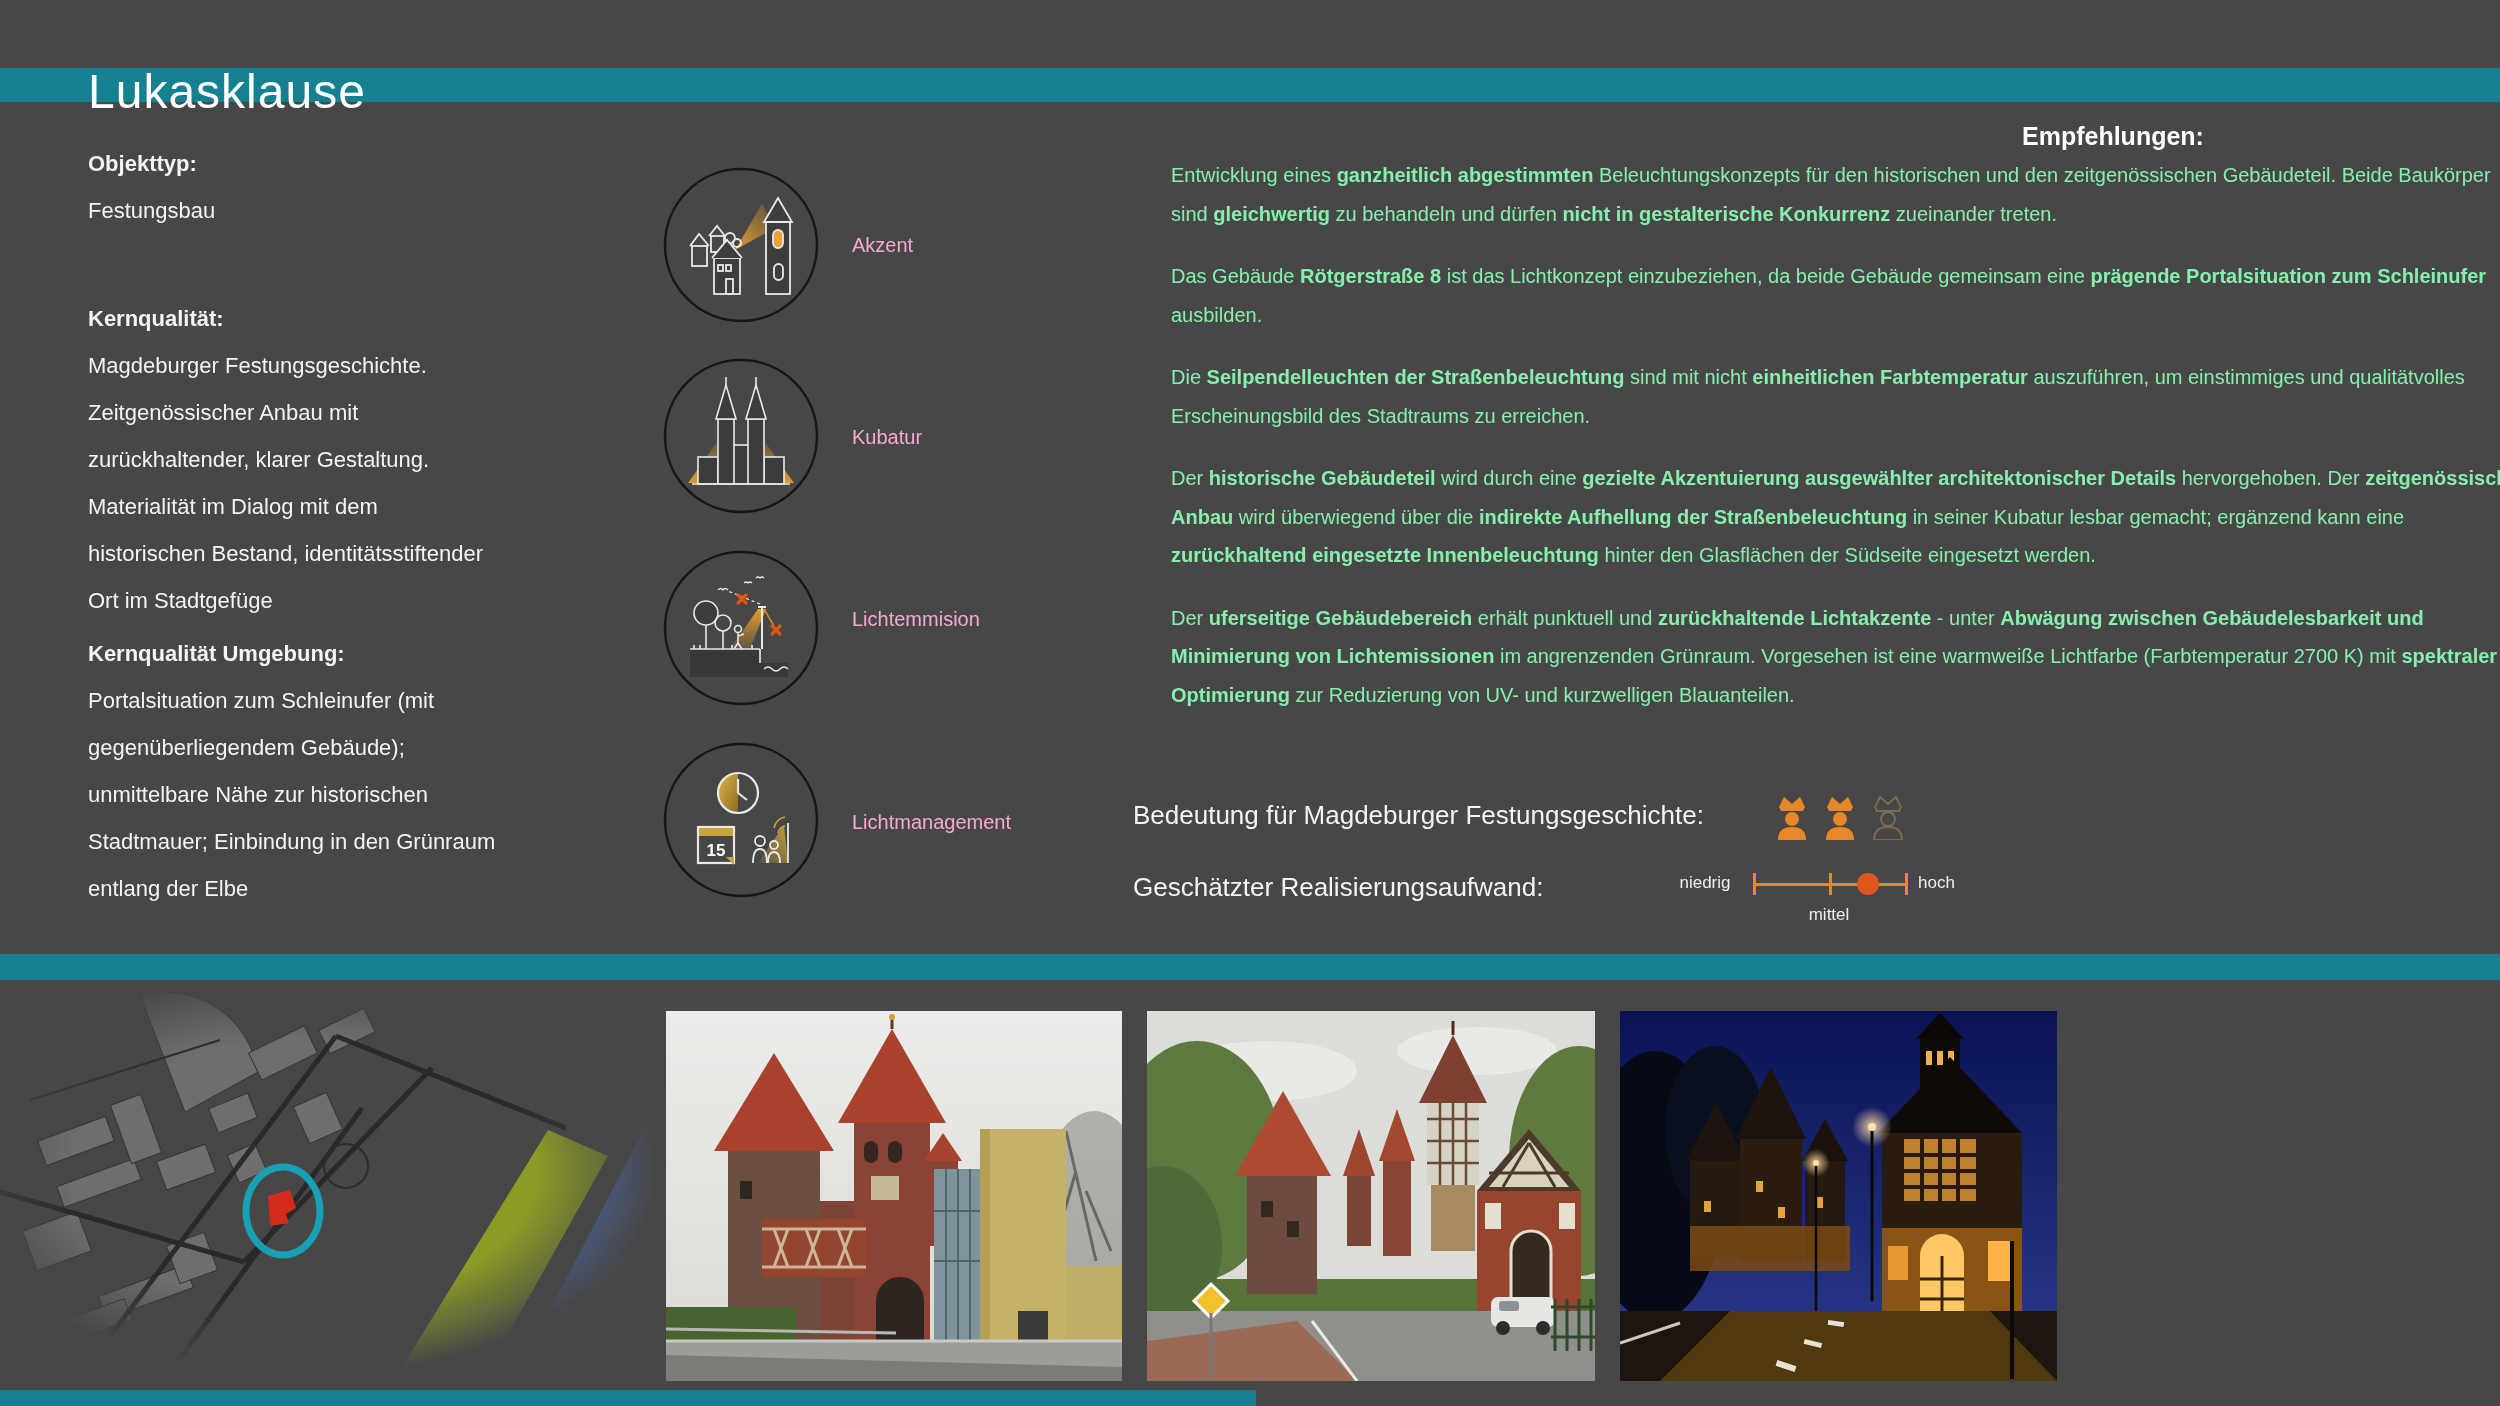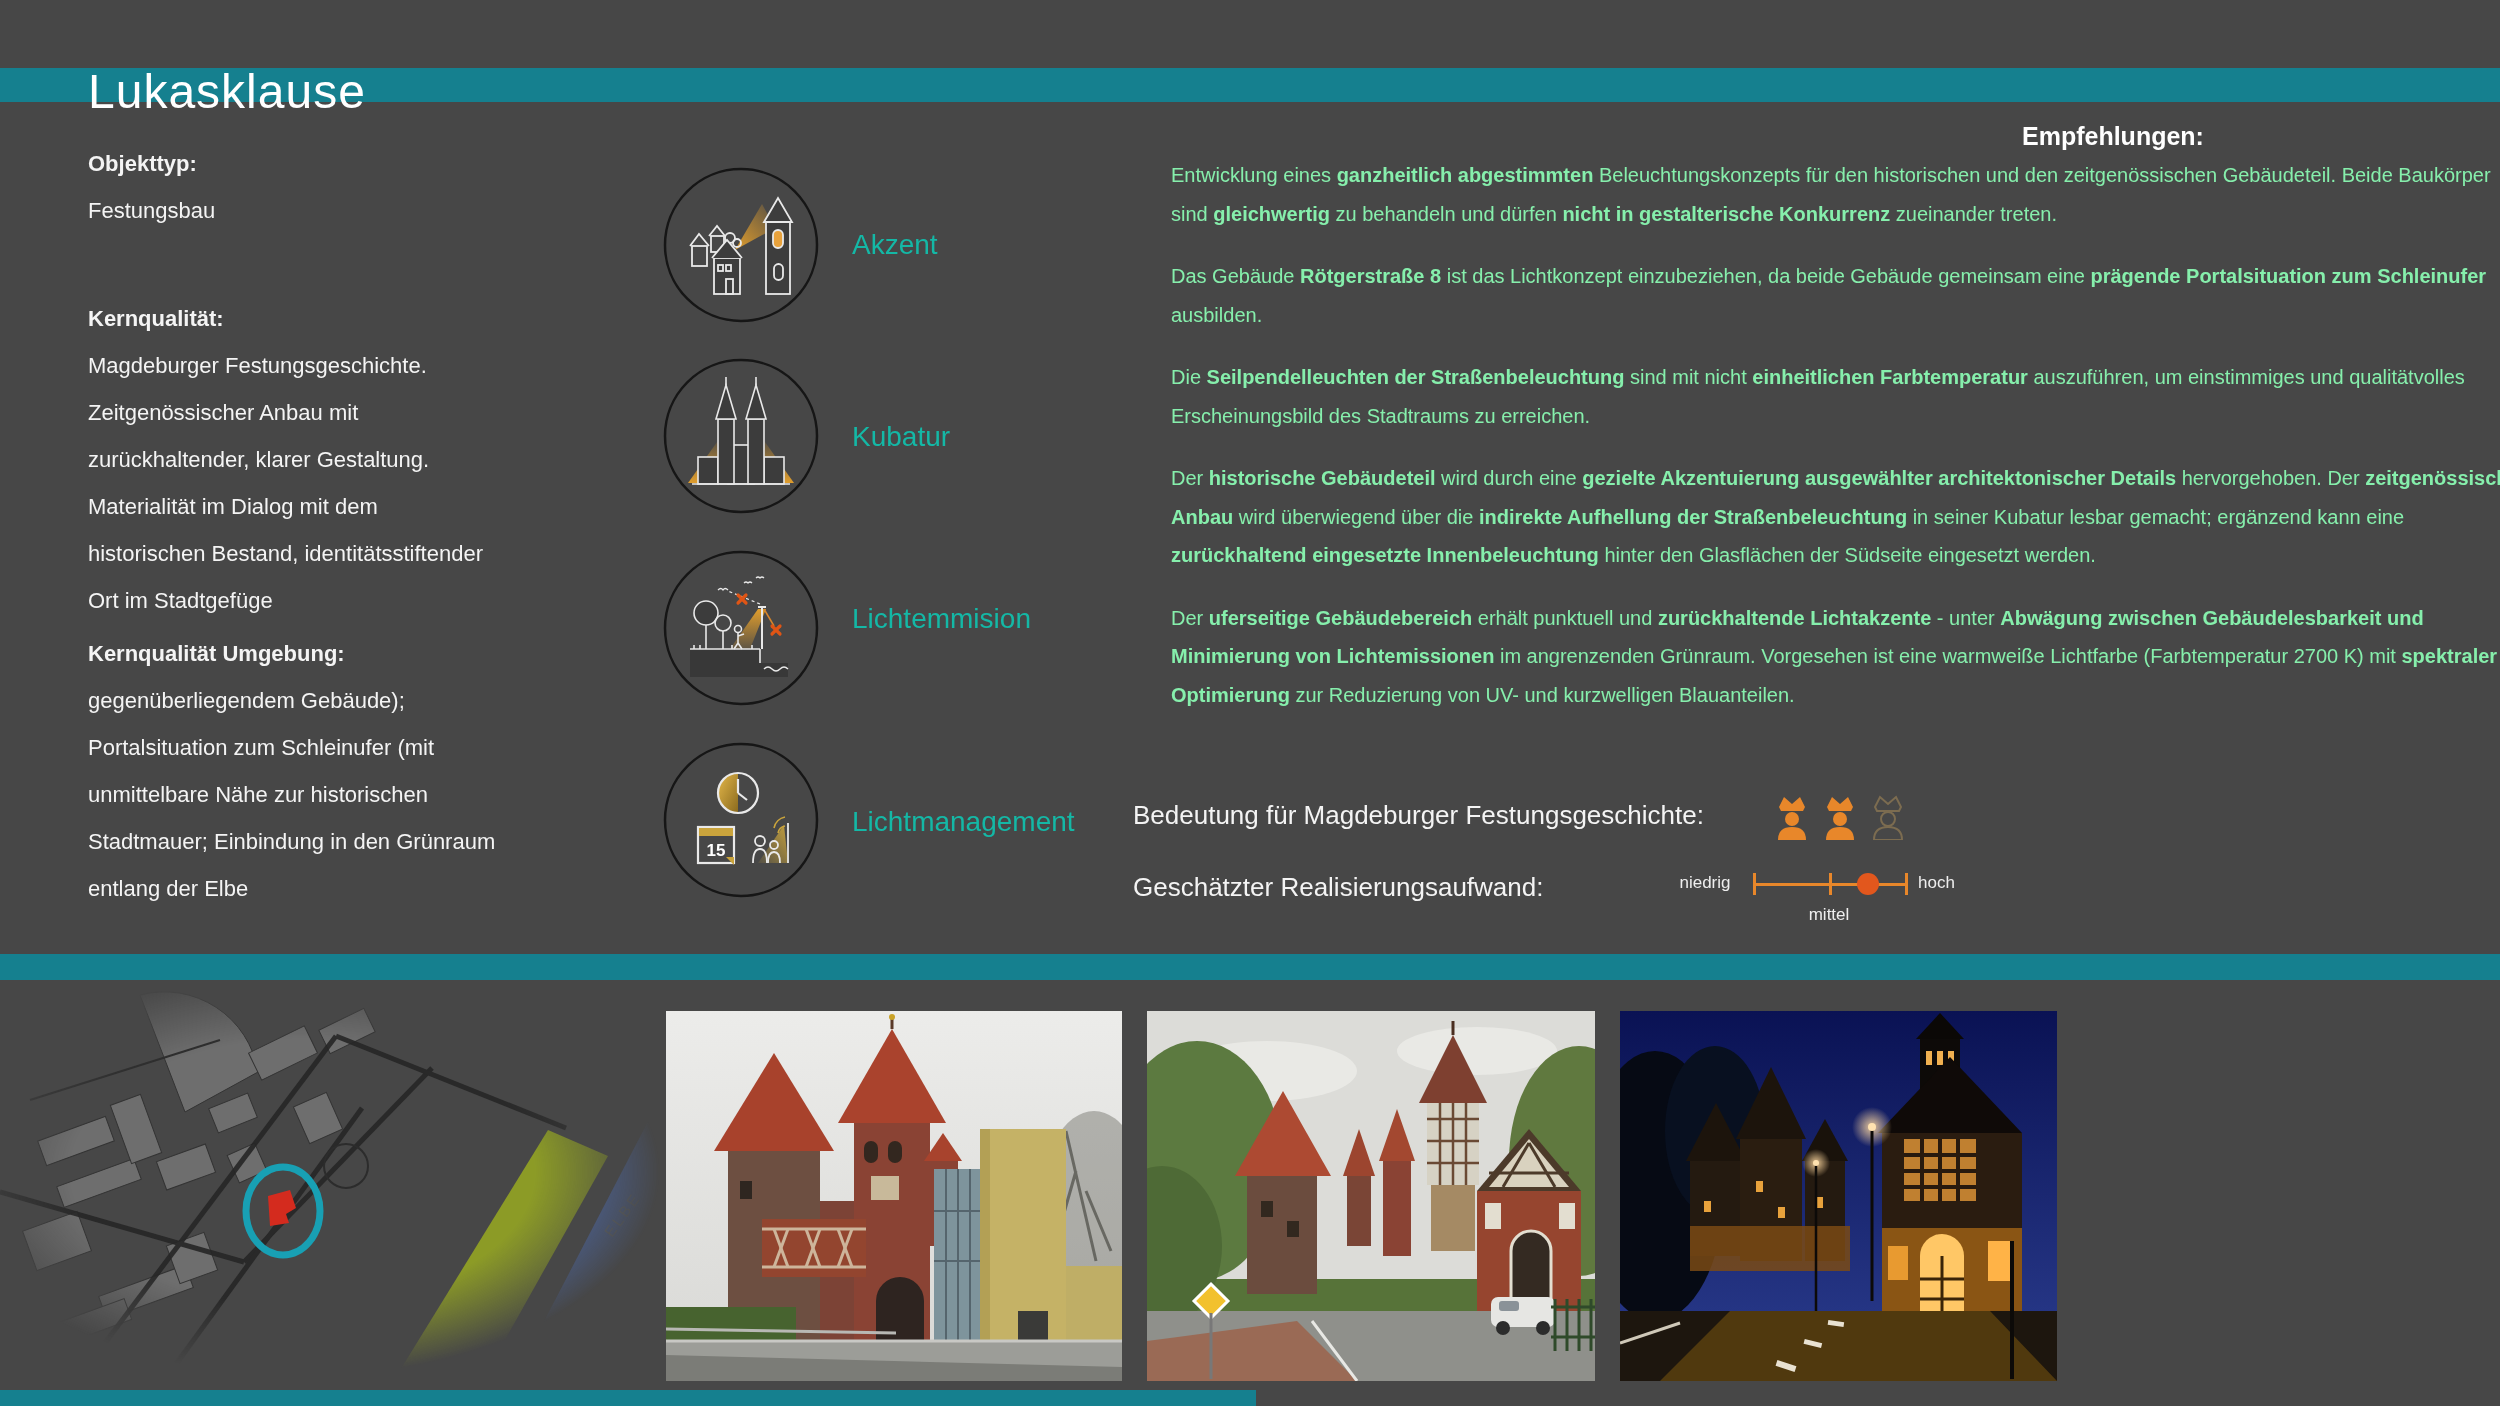--- a/index.html
+++ b/index.html
@@ -11,21 +11,21 @@
   .bar.bottom{top:1390px;height:16px;width:1256px;}
   .page-title{position:absolute;left:88px;top:64px;font-size:48px;font-weight:400;color:#ffffff;letter-spacing:1px;}
   .hdr-right{position:absolute;left:2022px;top:74px;font-size:25px;font-weight:700;color:#ffffff;margin-top:48px;}
   
   .lcol{position:absolute;left:88px;top:140px;font-size:22px;line-height:47px;color:#f4f4f4;white-space:nowrap;}
   .lcol .sec0{margin-bottom:61px;}
   .lcol .sec1{margin-bottom:6px;}
   .lcol .h{font-weight:700;}
   
   .picto{position:absolute;left:662px;width:158px;height:158px;}
-  .picto-label{position:absolute;left:852px;width:340px;font-size:28px;line-height:40px;color:#14b8a6;}
+  .picto-label{position:absolute;left:852px;width:340px;font-size:20px;line-height:40px;color:#f9a8d4;}
   
   .rcol{position:absolute;left:1171px;top:156px;width:1358px;font-size:20px;line-height:38.5px;color:#86efac;}
   .rcol p{margin:0 0 24px 0;}
   .rcol .b{font-weight:700;}
   
   .meta-label{position:absolute;left:1133px;font-size:26px;color:#f4f4f4;}
   .sig-icon{position:absolute;top:792px;width:40px;height:48px;}
   .slider-lab{position:absolute;font-size:17px;color:#eeeeee;}
   .track{position:absolute;left:1754px;top:883px;width:154px;height:3px;background:#e8872a;}
   .tick{position:absolute;top:873px;width:3px;height:22px;background:#e8872a;}
@@ -55,22 +55,22 @@
       <div class="h">Kernqualität:</div>
       <div>Magdeburger Festungsgeschichte.</div>
       <div>Zeitgenössischer Anbau mit</div>
       <div>zurückhaltender, klarer Gestaltung.</div>
       <div>Materialität im Dialog mit dem</div>
       <div>historischen Bestand, identitätsstiftender</div>
       <div>Ort im Stadtgefüge</div>
     </div>
     <div class="sec2">
       <div class="h">Kernqualität Umgebung:</div>
+      <div>Portalsituation zum Schleinufer (mit</div>
       <div>gegenüberliegendem Gebäude);</div>
-      <div>Portalsituation zum Schleinufer (mit</div>
       <div>unmittelbare Nähe zur historischen</div>
       <div>Stadtmauer; Einbindung in den Grünraum</div>
       <div>entlang der Elbe</div>
     </div>
   </div>
 
   <div class="picto" style="top:166px">
     <svg width="158" height="158" viewBox="0 0 158 158">
       <defs>
         <linearGradient id="g1" x1="0" y1="1" x2="1" y2="0">

